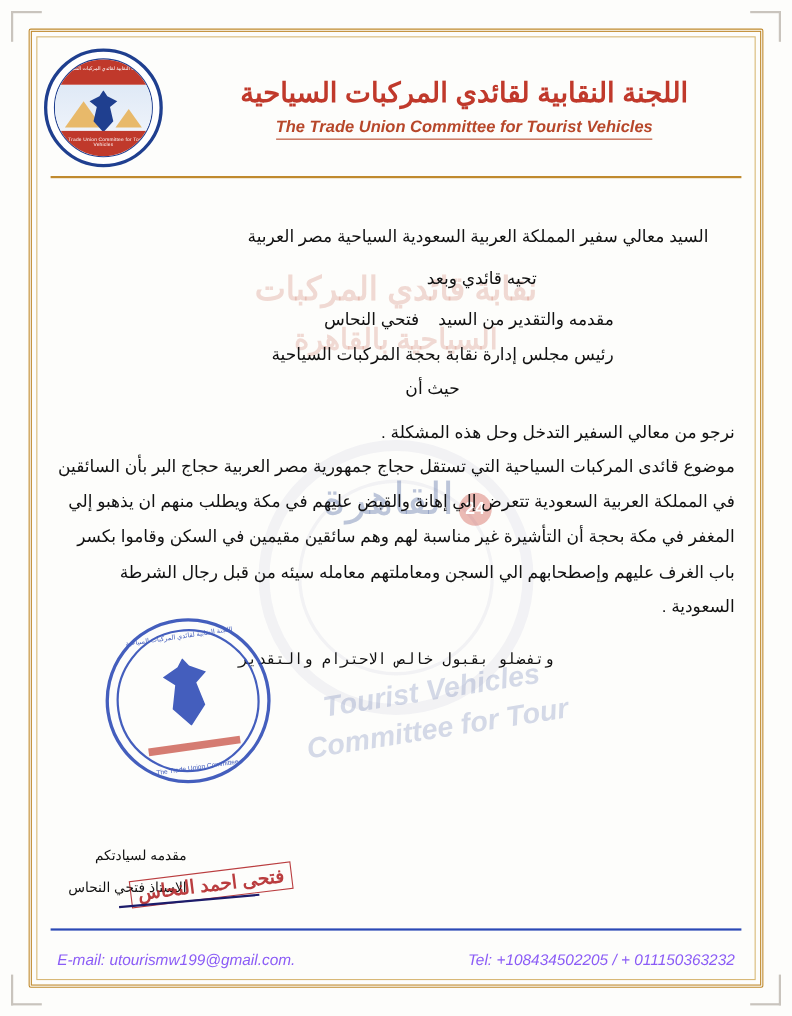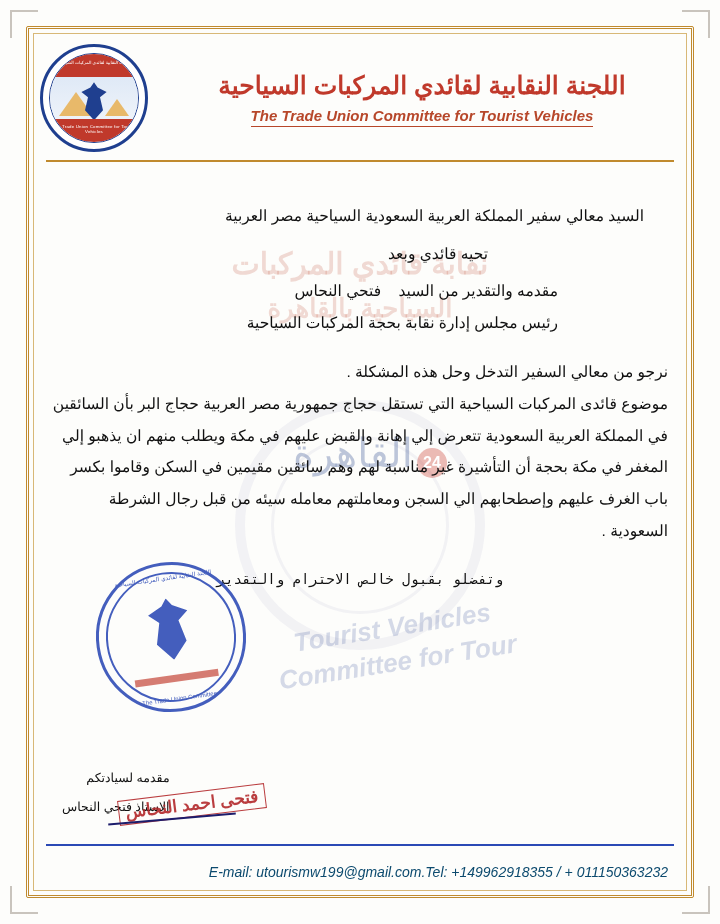--- a/index.html
+++ b/index.html
@@ -381,26 +381,26 @@
     height: 2px;
     background: #2b49b5;
   }
   .footer {
     position: absolute;
     left: 52px;
     right: 52px;
     bottom: 44px;
     display: flex;
     flex-direction: row;
-    justify-content: flex-end;
+    justify-content: space-between;
     align-items: center;
     direction: ltr;
     font-size: 14px;
     font-style: italic;
-    color: #0c4a6e;
+    color: #8b5cf6;
   }
 </style>
 </head>
 <body>
 
 <div class="page">
 
   <div class="corner tl"></div>
   <div class="corner tr"></div>
   <div class="corner bl"></div>
@@ -445,20 +445,21 @@
   <div class="body-text">
     <div class="gap-sm"></div>
     <p class="line right-pad">السيد معالي سفير المملكة العربية السعودية السياحية مصر العربية</p>
     <div class="gap-md"></div>
     <p class="line indent2">تحيه قائدي وبعد</p>
     <div class="gap-md"></div>
     <p class="line indent1">مقدمه والتقدير من السيد    فتحي النحاس</p>
     <div class="gap-sm"></div>
     <p class="line indent1">رئيس مجلس إدارة نقابة بحجة المركبات السياحية</p>
     <div class="gap-sm"></div>
+    <p class="line indent3">حيث أن</p>
     <div class="gap-sm"></div>
     <p class="para">نرجو من معالي السفير التدخل وحل هذه المشكلة .</p>
     <p class="para">موضوع قائدى المركبات السياحية التي تستقل حجاج جمهورية مصر العربية حجاج البر بأن السائقين في المملكة العربية السعودية تتعرض إلي إهانة والقبض عليهم في مكة ويطلب منهم ان يذهبو إلي المغفر في مكة بحجة أن التأشيرة غير مناسبة لهم وهم سائقين مقيمين في السكن وقاموا بكسر باب الغرف عليهم وإصطحابهم الي السجن ومعاملتهم معامله سيئه من قبل رجال الشرطة السعودية .</p>
     <div class="closing">وتفضلو بقبول خالص الاحترام والتقدير</div>
   </div>
 
   <div class="stamp">
     <div class="s-ring"></div>
     <div class="s-ring2"></div>
     <div class="s-eagle"></div>
@@ -470,16 +471,16 @@
   <div class="sign-block">
     <div class="l1">مقدمه لسيادتكم</div>
     <div>الاستاذ فتحي النحاس</div>
   </div>
   <div class="sign-handwrite">فتحى احمد النحاس</div>
   <div class="sign-underline"></div>
 
   <div class="footer-rule"></div>
   <div class="footer">
     <div>E-mail: utourismw199@gmail.com.</div>
-    <div>Tel: +149962918355 / + 011150363232</div>
+    <div>Tel: +108434502205 / + 011150363232</div>
   </div>
 
 </div>
 
 </body></html>

